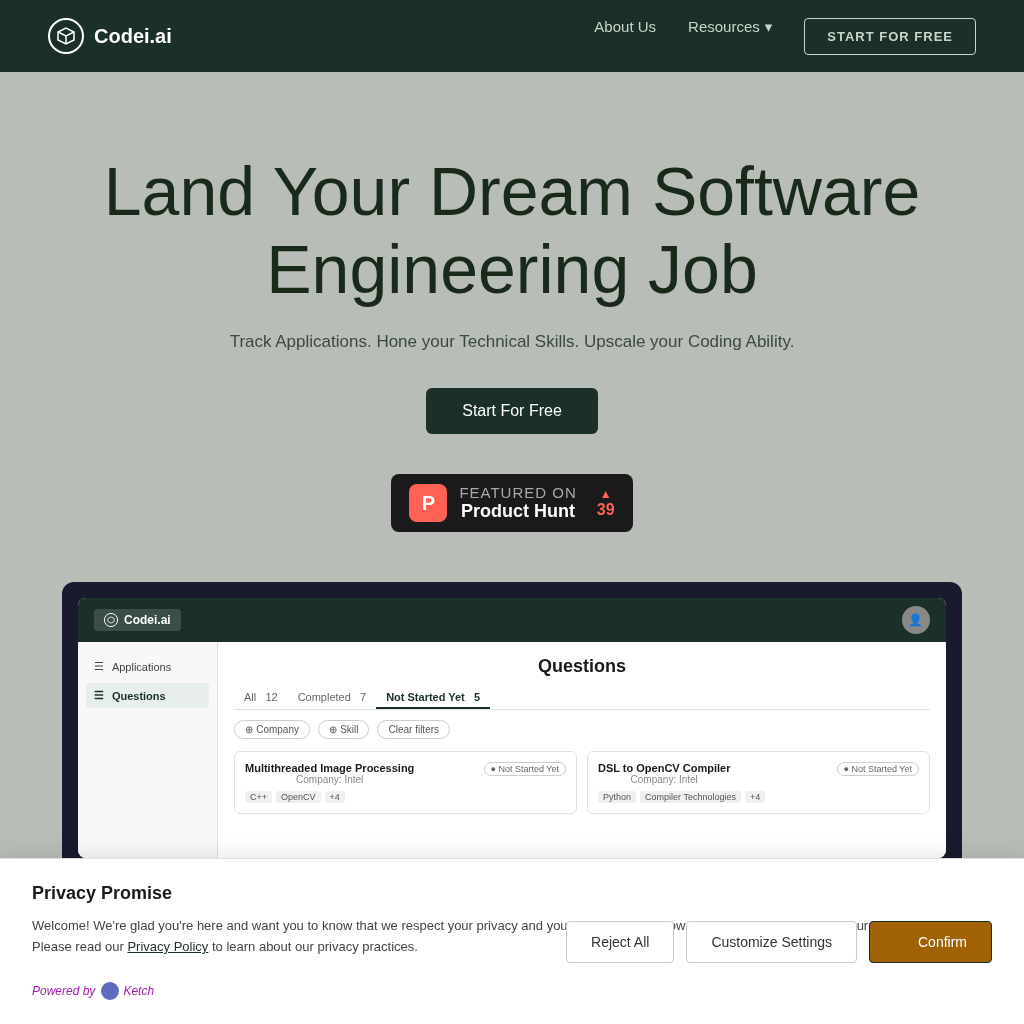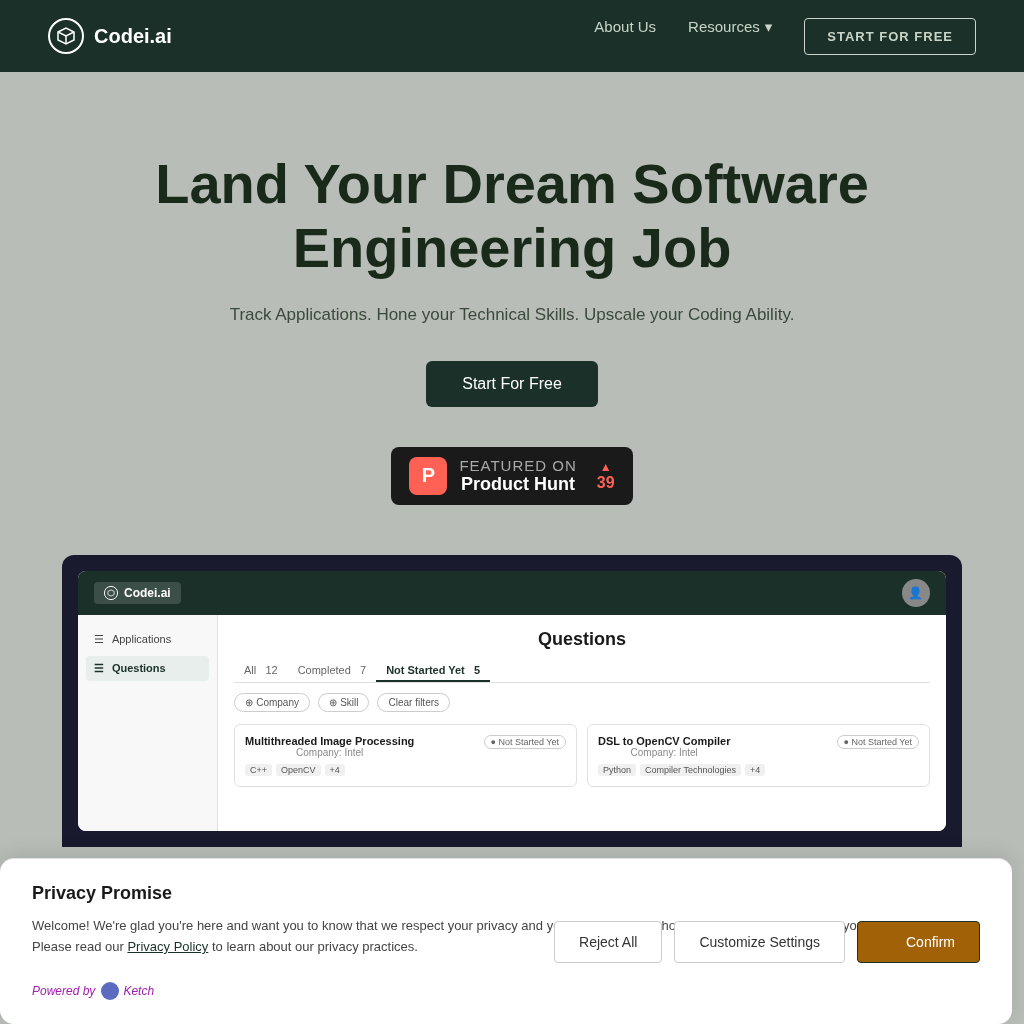--- a/index.html
+++ b/index.html
@@ -59,22 +59,22 @@
     
     .hero {
       background: #b8bdb8;
       display: flex;
       flex-direction: column;
       align-items: center;
       padding: 80px 40px 0;
       text-align: center;
     }
     .hero-title {
-      font-size: 56px;
-      font-weight: 700;
+      font-size: 68px;
+      font-weight: 400;
       color: #1a2a1a;
       line-height: 1.15;
       max-width: 860px;
       margin-bottom: 24px;
     }
     .hero-subtitle {
       font-size: 17px;
       color: #3a4a3a;
       margin-bottom: 36px;
     }
@@ -479,21 +479,21 @@
                 <span class="screen-card-tag">+4</span>
               </div>
             </div>
           </div>
         </div>
       </div>
     </div>
   </div>
 </section>
 
-<div class="cookie-banner" style="position:fixed;bottom:0;left:0;right:12px;border-radius:14px;">
+<div class="cookie-banner" style="position:fixed;bottom:0;left:0;right:0;">
   <h2 class="cookie-title">Privacy Promise</h2>
   <p class="cookie-text">
     <span>Welcome! We're glad you're here and want you to know that we respect your privacy and your right to control how we collect, use, and share your personal data. Please read our </span><a class="cookie-link">Privacy Policy</a><span> to learn about our privacy practices.</span>
   </p>
   <div class="cookie-powered">
     <span>Powered by</span>
     <div class="ketch-logo">
       <div class="ketch-icon"></div>
       <span>Ketch</span>
     </div>

